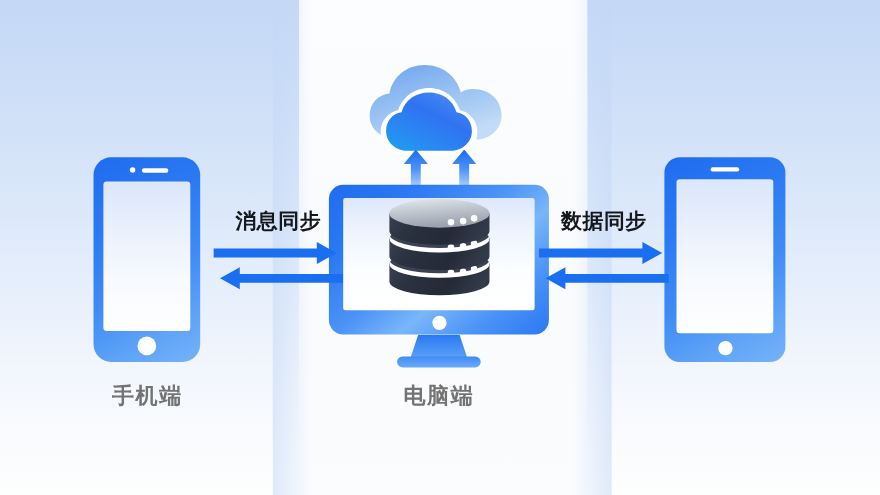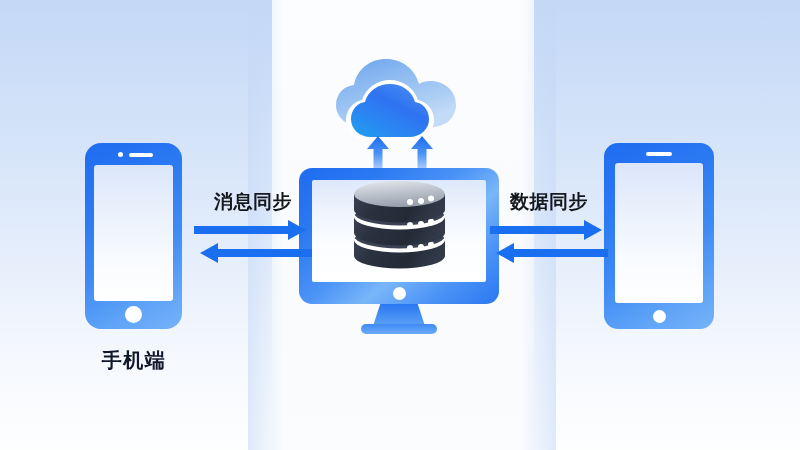--- a/index.html
+++ b/index.html
@@ -218,21 +218,21 @@
     width: 118px;
     height: 45px;
   }
 
   
   .caption {
     position: absolute;
     text-align: center;
     font-size: 20px;
     font-weight: bold;
-    color: #0f172a;
+    color: #737373;
     letter-spacing: 1.5px;
     line-height: 26px;
     white-space: nowrap;
   }
   #caption-phone   { left: 58px;  top: 347px; width: 152px; }
   #caption-desktop { left: 323px; top: 347px; width: 152px; }
   #caption-tablet  { left: 583px; top: 347px; width: 152px; }
 </style>
 </head>
 <body>
@@ -390,14 +390,15 @@
     <div class="sync-label">数据同步</div>
     <svg class="sync-arrows" viewBox="0 0 118 45">
       <g fill="#1a6ef0">
         <path d="M0 7 L94 7 L94 1 L112 11 L94 21 L94 15 L0 15 Z"></path>
         <path d="M118 30 L24 30 L24 24 L6 34 L24 44 L24 38 L118 38 Z"></path>
       </g>
     </svg>
   </div>
 
   <div class="caption" id="caption-phone">手机端</div>
+  <div class="caption" id="caption-desktop">电脑端</div>
 
 </div>
 
 </body></html>

